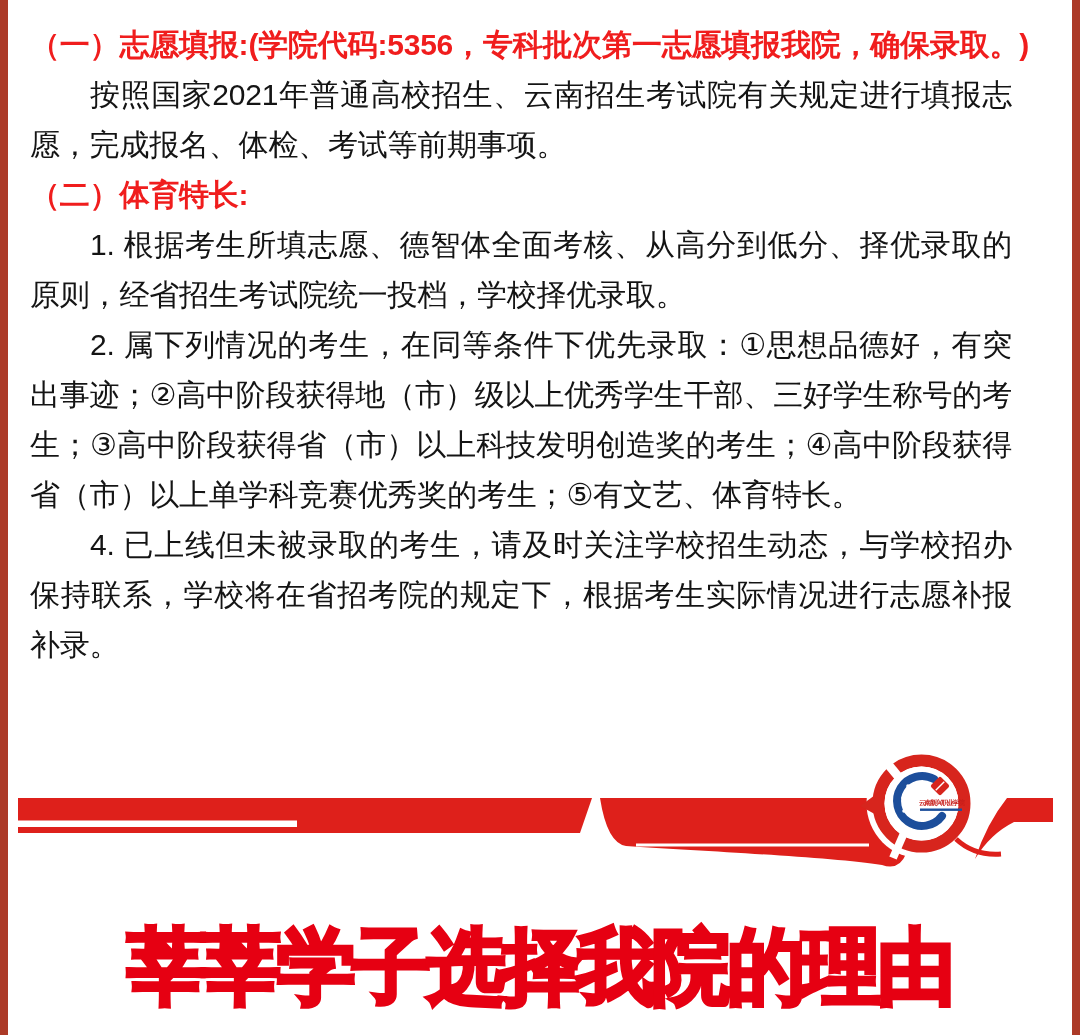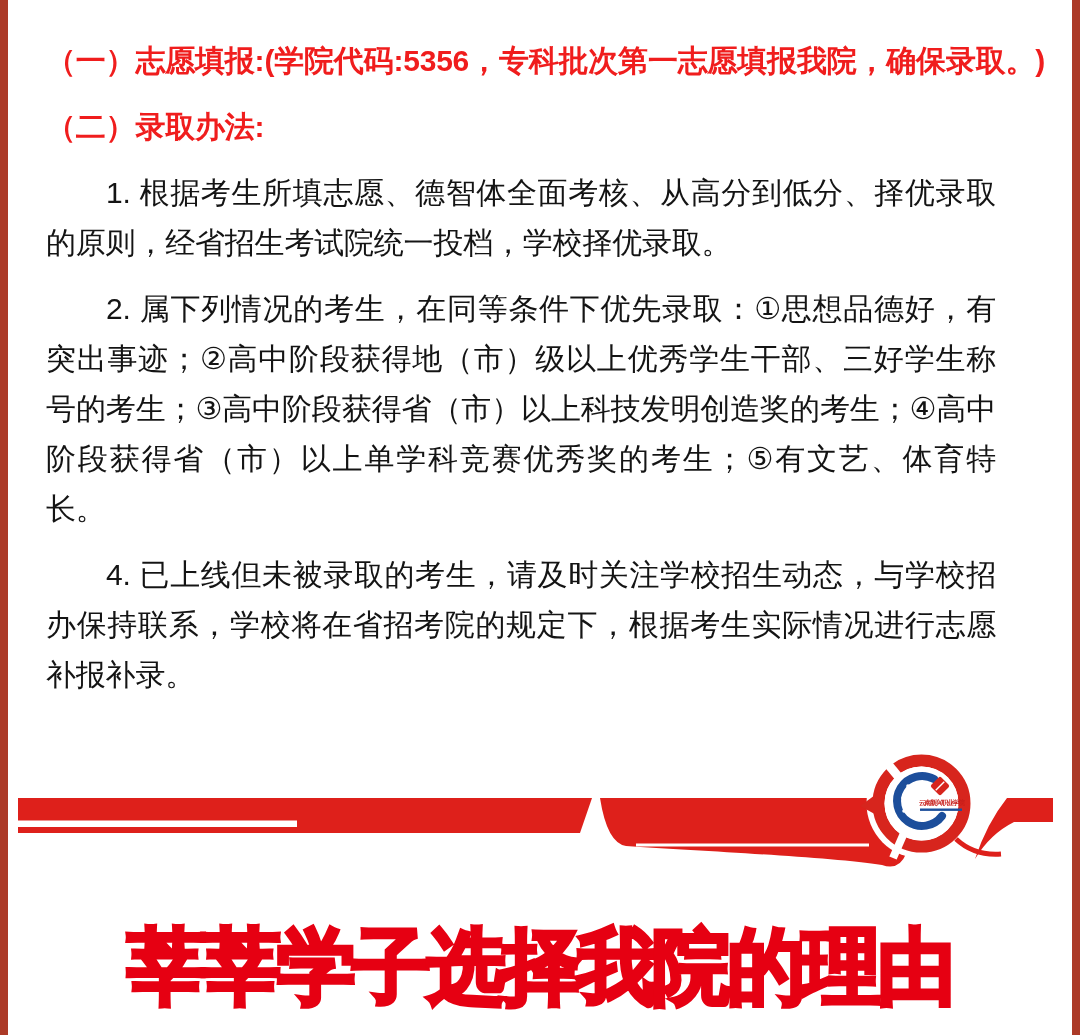--- a/index.html
+++ b/index.html
@@ -12,21 +12,21 @@
   
   .rail{position:absolute;top:0;bottom:0;width:8px;background:#AC3A27;}
   .rail-left{left:0;}
   .rail-right{right:0;}
   
   .doc{
     position:absolute;left:30px;top:20px;width:982px;
     font-size:30px;line-height:50px;color:#141414;
     text-align:justify;letter-spacing:-0.2px;
   }
-  .doc p{margin:16px;}
+  .doc p{margin:0;}
   .doc .heading{color:#F01D1D;font-weight:bold;white-space:nowrap;}
   .doc .para{text-indent:2em;}
   
   .footer{position:absolute;left:0;top:735px;width:1080px;height:150px;}
   .footer svg{position:absolute;left:0;top:0;}
   
   .big-title{
     position:absolute;left:0;top:922px;width:1080px;
     text-align:center;color:#E60012;font-weight:900;
     font-size:78px;line-height:90px;letter-spacing:-3px;
@@ -37,21 +37,22 @@
 </head>
 <body>
 
 <div class="page">
 
   <div class="rail rail-left"></div>
   <div class="rail rail-right"></div>
 
   <div class="doc">
     <p class="heading">（一）志愿填报:(学院代码:5356，专科批次第一志愿填报我院，确保录取。)</p>
-    <p class="heading">（二）录取办法:</p>
+    <p class="para">按照国家2021年普通高校招生、云南招生考试院有关规定进行填报志愿，完成报名、体检、考试等前期事项。</p>
+    <p class="heading">（二）体育特长:</p>
     <p class="para">1. 根据考生所填志愿、德智体全面考核、从高分到低分、择优录取的原则，经省招生考试院统一投档，学校择优录取。</p>
     <p class="para">2. 属下列情况的考生，在同等条件下优先录取：①思想品德好，有突出事迹；②高中阶段获得地（市）级以上优秀学生干部、三好学生称号的考生；③高中阶段获得省（市）以上科技发明创造奖的考生；④高中阶段获得省（市）以上单学科竞赛优秀奖的考生；⑤有文艺、体育特长。</p>
     <p class="para">4. 已上线但未被录取的考生，请及时关注学校招生动态，与学校招办保持联系，学校将在省招考院的规定下，根据考生实际情况进行志愿补报补录。</p>
   </div>
 
   <div class="footer">
     <svg width="1080" height="150" viewBox="0 735 1080 150">
 
       <polygon points="18,798 592,798 580,833 18,833" fill="#DE201B"></polygon>
       <rect x="18" y="820.5" width="279" height="6.5" fill="#ffffff"></rect>

